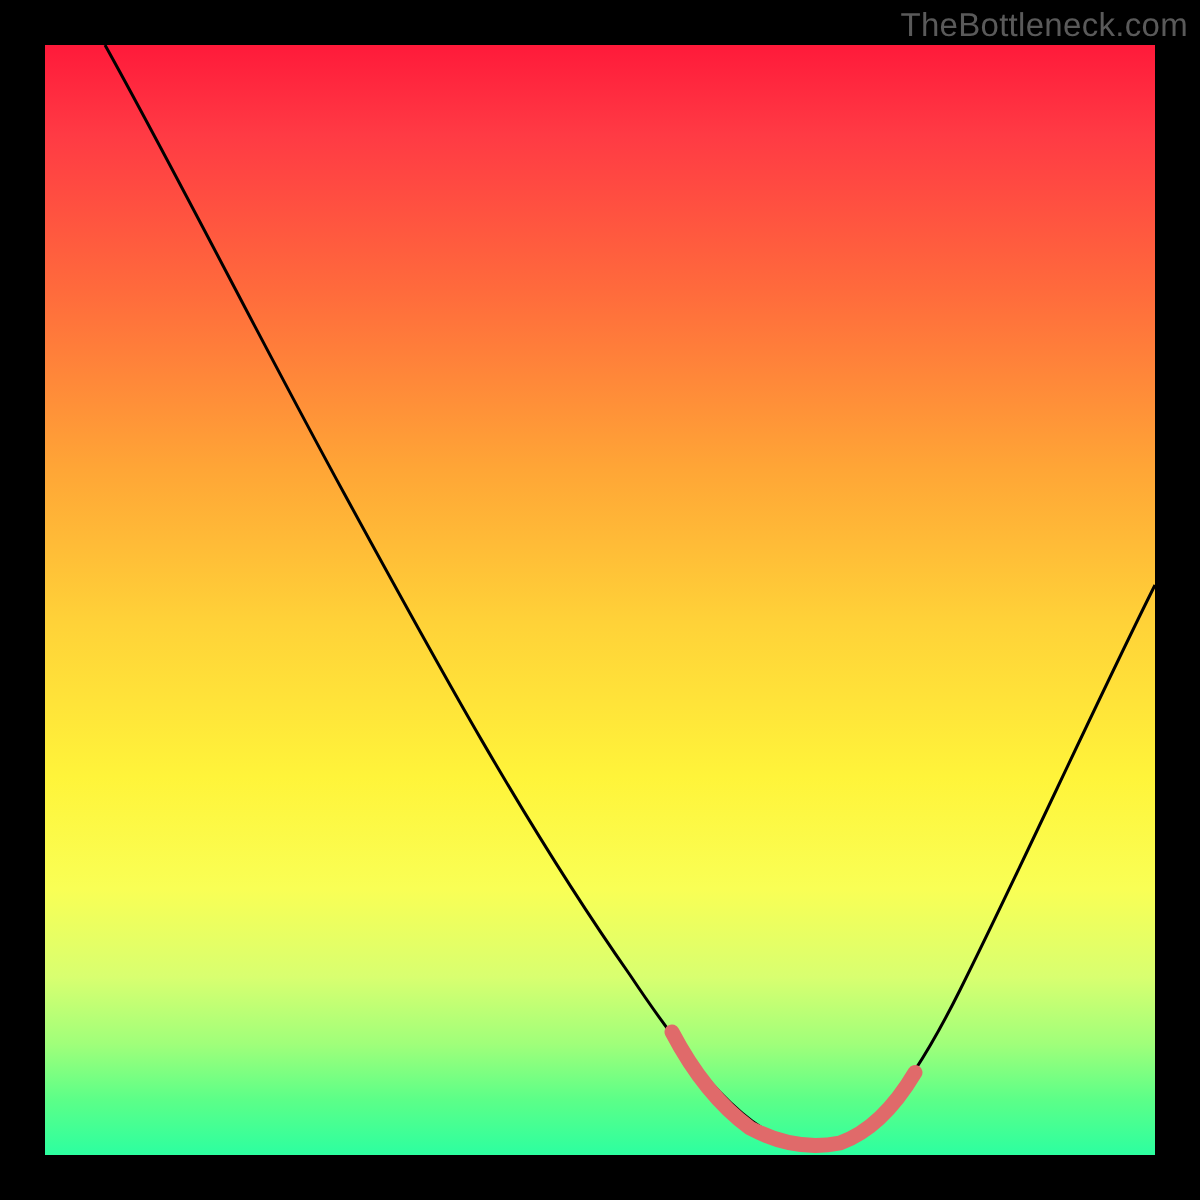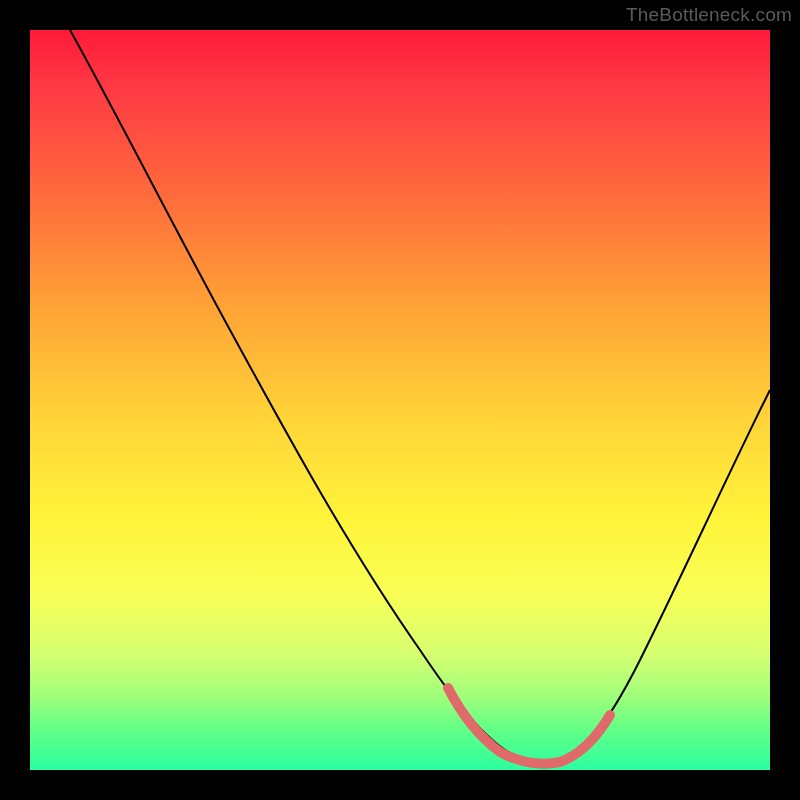--- a/index.html
+++ b/index.html
@@ -39,21 +39,21 @@
       #a0ff7a 90%,
       #5cff88 95%,
       #2cffa0 100%
     );
   }
   .watermark {
     position: absolute;
     top: 4px;
     right: 8px;
     color: #5a5a5a;
-    font-size: 19px;
+    font-size: 22px;
     font-weight: 500;
     letter-spacing: 0.2px;
     user-select: none;
   }
   svg.overlay {
     position: absolute;
     left: 0;
     top: 0;
     width: 740px;
     height: 740px;

